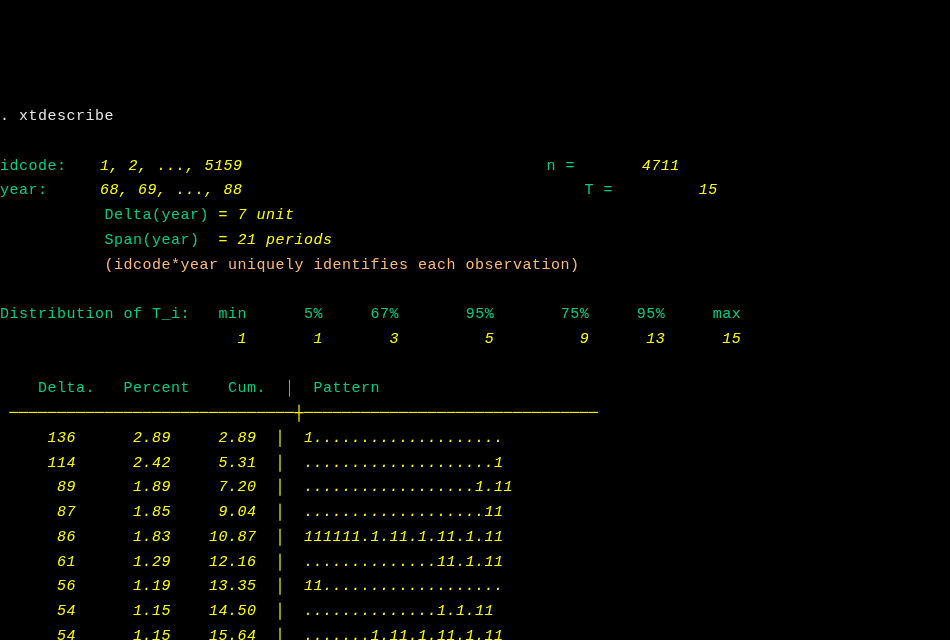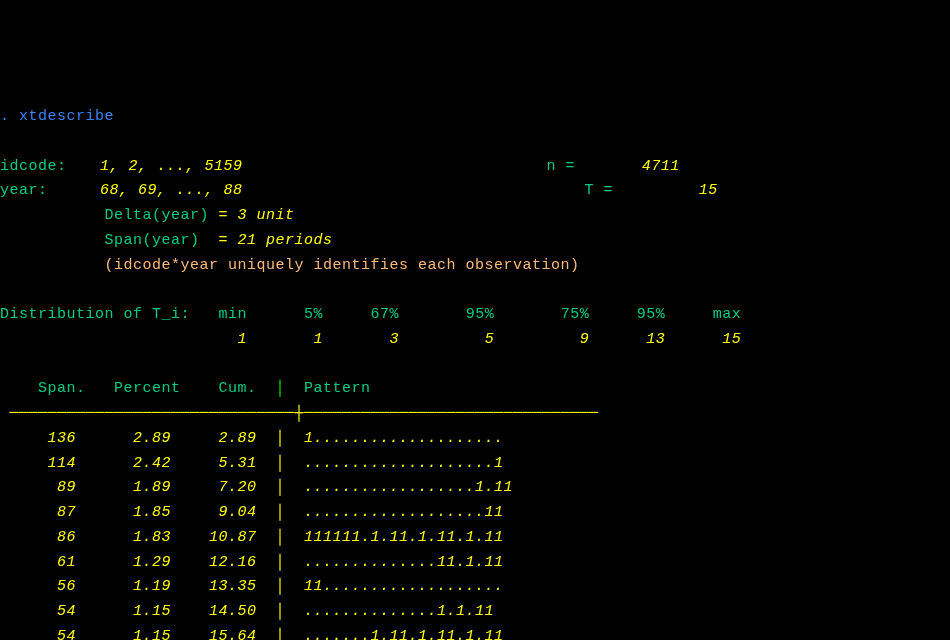--- a/index.html
+++ b/index.html
@@ -9,43 +9,43 @@
       font-size: 15px;
       line-height: 1.65;
       margin: 0;
       padding: 6px 0 20px 0;
       width: 950px;
       height: 640px;
       box-sizing: border-box;
       white-space: pre;
       letter-spacing: 0.5px;
     }
-    .cmd   { color: #3b82f6; text-align: center; }
+    .cmd   { color: #e5e5e5; text-align: center; }
     .label { color: #00cc88; }
     .value { color: #ffff00; font-style: italic; }
     .note  { color: #fdba74; }
     .padlbl { display:inline-block; text-align:left; width:9ch; }
   </style>
 </head>
 <body>
 
 
 
 <span class="cmd">. xtdescribe</span>
 
 <span class="label padlbl">idcode:</span>  <span class="value">1, 2, ..., 5159</span>                                <span class="label">n =</span>       <span class="value">4711</span>
 <span class="label padlbl">year:</span>  <span class="value">68, 69, ..., 88</span>                                    <span class="label">T =</span>         <span class="value">15</span>
-           <span class="label">Delta(year)</span> <span class="value">= 3 unit</span>
+           <span class="label">Delta(year)</span> <span class="value">= 7 unit</span>
            <span class="label">Span(year)</span>  <span class="value">= 21 periods</span>
            <span class="note">(idcode*year uniquely identifies each observation)</span>
 
 <span class="label">Distribution of T_i:</span>   <span class="label">min</span>      <span class="label">5%</span>     <span class="label">67%</span>       <span class="label">95%</span>       <span class="label">75%</span>     <span class="label">95%</span>     <span class="label">max</span>
                          <span class="value">1</span>       <span class="value">1</span>       <span class="value">3</span>         <span class="value">5</span>         <span class="value">9</span>      <span class="value">13</span>      <span class="value">15</span>
 
-    <span class="label">Span.</span>   <span class="label">Percent</span>    <span class="label">Cum.</span>  │  <span class="label">Pattern</span>
+    <span class="label">Delta.</span>   <span class="label">Percent</span>    <span class="label">Cum.</span>  │  <span class="label">Pattern</span>
 <span class="value"> ──────────────────────────────┼───────────────────────────────</span>
 <span class="value">     136      2.89     2.89  │  1....................
      114      2.42     5.31  │  ....................1
       89      1.89     7.20  │  ..................1.11
       87      1.85     9.04  │  ...................11
       86      1.83    10.87  │  111111.1.11.1.11.1.11
       61      1.29    12.16  │  ..............11.1.11
       56      1.19    13.35  │  11...................
       54      1.15    14.50  │  ..............1.1.11
       54      1.15    15.64  │  .......1.11.1.11.1.11

